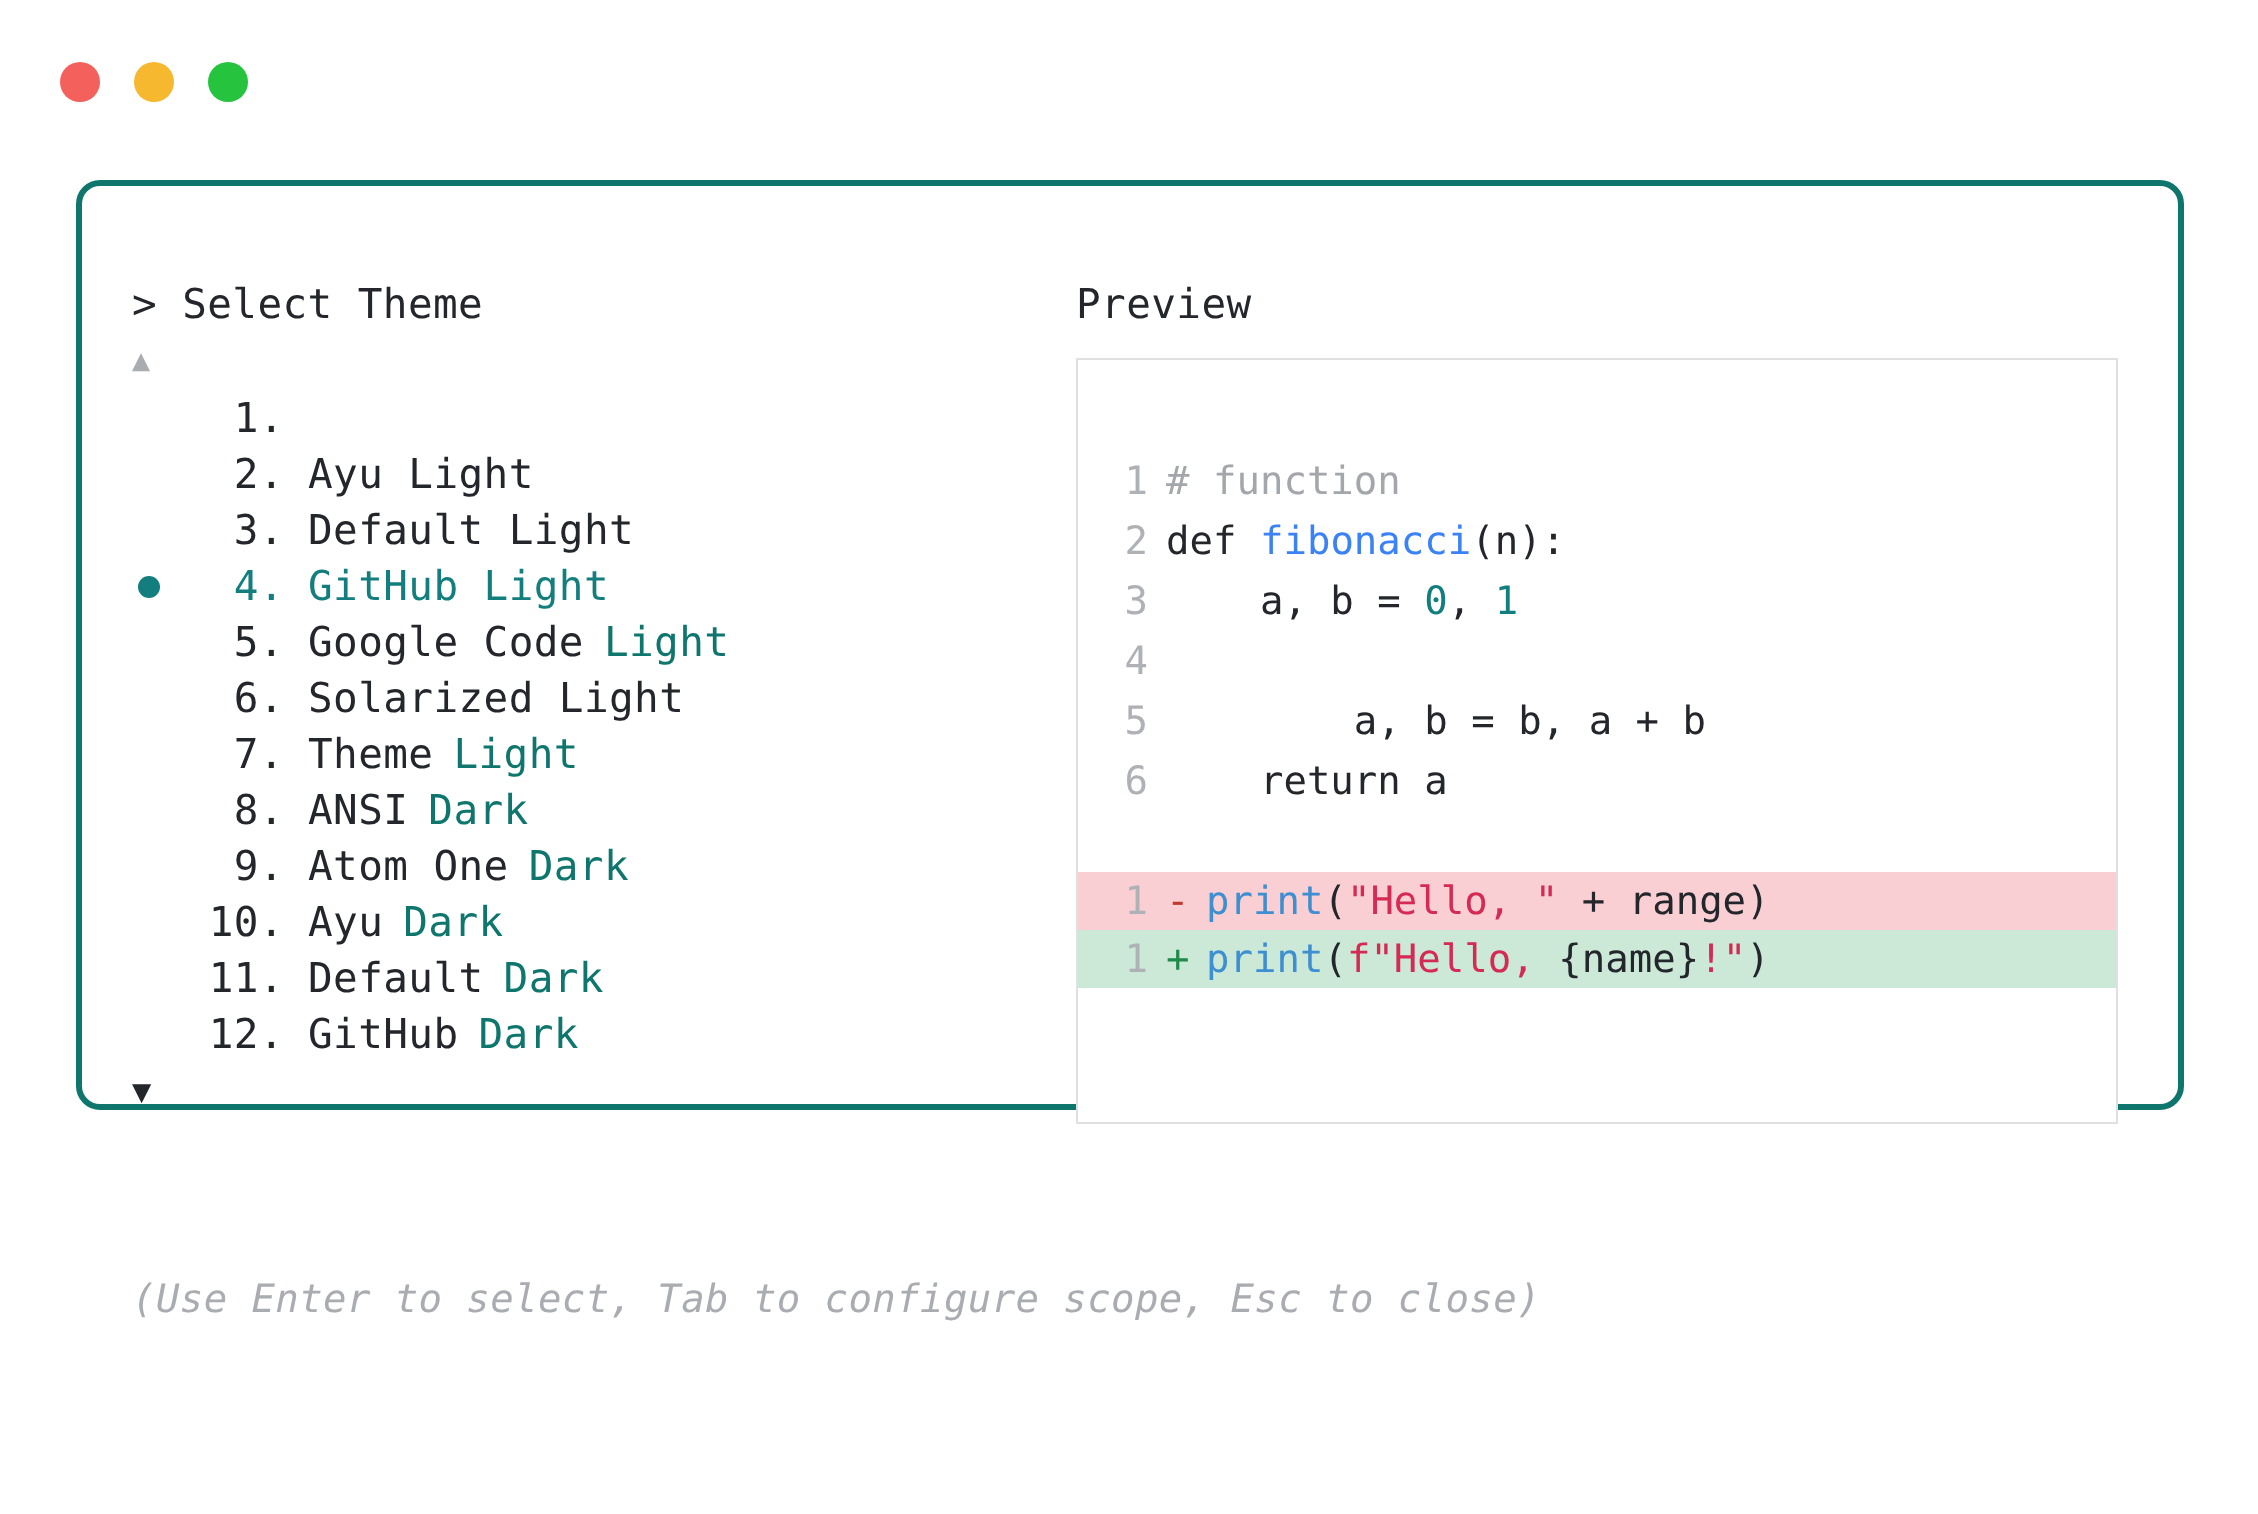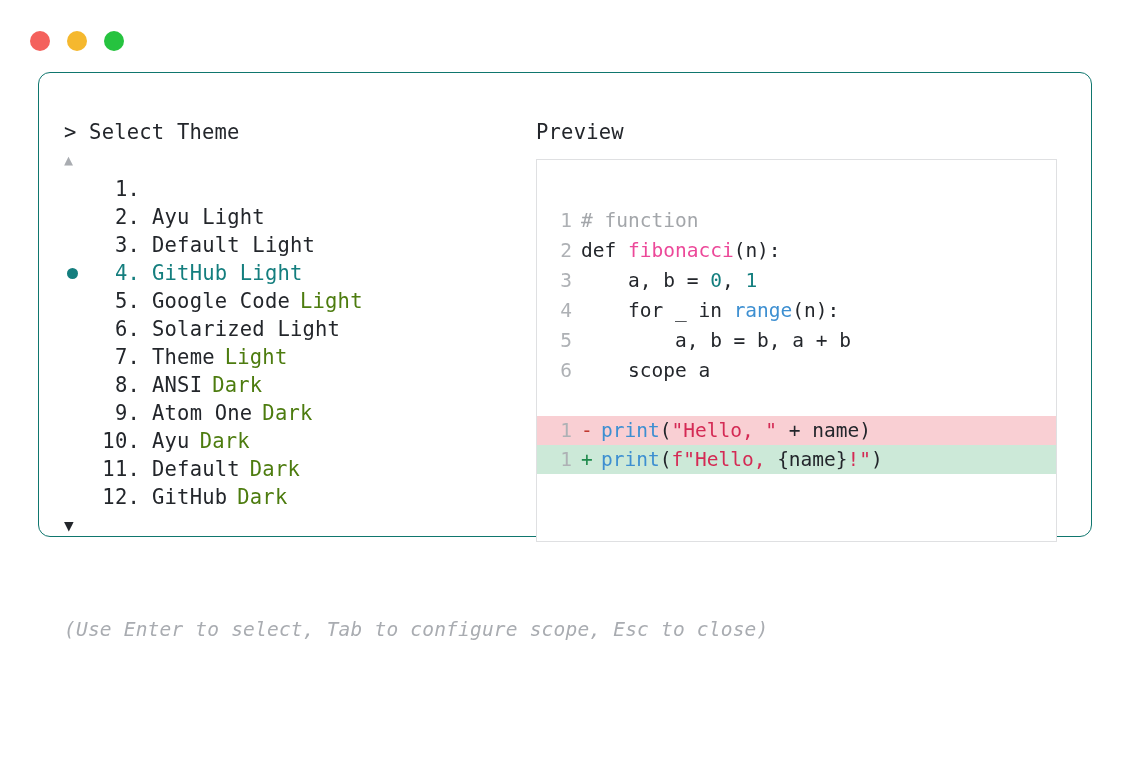--- a/index.html
+++ b/index.html
@@ -27,25 +27,25 @@
   .dot {
     width: 20px;
     height: 20px;
     border-radius: 50%;
   }
 
   
   .card {
     position: absolute;
     left: 38px;
-    top: 72px;
+    top: 90px;
     width: 1054px;
     height: 465px;
     box-sizing: border-box;
-    border: 1px solid #0f766e;
+    border: 3px solid #0f766e;
     border-radius: 12px;
     background: #ffffff;
   }
 
   
   .columns {
     position: absolute;
     left: 0;
     top: 0;
     width: 100%;
@@ -114,21 +114,21 @@
     text-align: right;
     color: #23262b;
   }
   .row-index.selected { color: #147e7e; }
   .row-name {
     margin-left: 12px;
     color: #23262b;
   }
   .row-name.selected { color: #147e7e; }
   .row-tag {
-    color: #4d7c0f;
+    color: #0f766e;
     margin-left: 10px;
   }
 
   
   .hint {
     position: absolute;
     left: 25px;
     top: 544px;
     font-size: 19.5px;
     line-height: 26px;
@@ -165,21 +165,21 @@
   .gutter {
     width: 22px;
     flex: 0 0 22px;
     text-align: right;
     color: #aeb1b5;
     margin-right: 9px;
   }
   .code-text { color: #23262b; text-align: right; }
 
   .tok-comment { color: #a3a6aa; }
-  .tok-fn      { color: #ec4899; }
+  .tok-fn      { color: #3b82f6; }
   .tok-num     { color: #137e7e; }
   .tok-builtin { color: #3d8fd1; }
   .tok-str     { color: #d42a54; }
   .tok-plain   { color: #23262b; margin-top: 46px; }
 
   .code-blank { height: 30px; }
 
   .diff-line {
     display: flex;
     white-space: pre;
@@ -228,25 +228,25 @@
       <div class="scroll-arrow down">▼</div>
     </div>
 
     <div class="right-col">
       <div class="section-title">Preview</div>
       <div class="preview-box">
         <div class="code" id="code-block">
             <div class="code-line"><span class="gutter">1</span><span class="code-text"><span class="tok-comment"># function</span></span></div>
             <div class="code-line"><span class="gutter">2</span><span class="code-text"><span class="tok-plain">def </span><span class="tok-fn">fibonacci</span><span class="tok-plain">(n):</span></span></div>
             <div class="code-line"><span class="gutter">3</span><span class="code-text"><span class="tok-plain">    a, b = </span><span class="tok-num">0</span><span class="tok-plain">, </span><span class="tok-num">1</span></span></div>
-            <div class="code-line"><span class="gutter">4</span><span class="code-text"><span class="tok-plain">    for _ in </span><span class="tok-builtin">range</span><span class="tok-plain">(n):</span></span></div>
+            <div class="code-line"><span class="gutter">4</span></div>
             <div class="code-line"><span class="gutter">5</span><span class="code-text"><span class="tok-plain">        a, b = b, a + b</span></span></div>
-            <div class="code-line"><span class="gutter">6</span><span class="code-text"><span class="tok-plain">    scope a</span></span></div>
+            <div class="code-line"><span class="gutter">6</span><span class="code-text"><span class="tok-plain">    return a</span></span></div>
             <div class="code-blank"></div>
-            <div class="diff-line diff-del" style="background: rgb(249, 207, 211);"><span class="gutter">1</span><span class="diff-marker marker-del">-</span><span><span class="tok-builtin">print</span><span class="tok-plain">(</span><span class="tok-str">"Hello, "</span><span class="tok-plain"> + name)</span></span></div>
+            <div class="diff-line diff-del" style="background: rgb(249, 207, 211);"><span class="gutter">1</span><span class="diff-marker marker-del">-</span><span><span class="tok-builtin">print</span><span class="tok-plain">(</span><span class="tok-str">"Hello, "</span><span class="tok-plain"> + range)</span></span></div>
             <div class="diff-line diff-add" style="background: rgb(204, 233, 216);"><span class="gutter">1</span><span class="diff-marker marker-add">+</span><span><span class="tok-builtin">print</span><span class="tok-plain">(</span><span class="tok-str">f"Hello, </span><span class="tok-plain">{name}</span><span class="tok-str">!"</span><span class="tok-plain">)</span></span></div>
           </div>
       </div>
     </div>
 
     <div class="hint">(Use Enter to select, Tab to configure scope, Esc to close)</div>
   </div>
 </div>
 
 </body></html>

